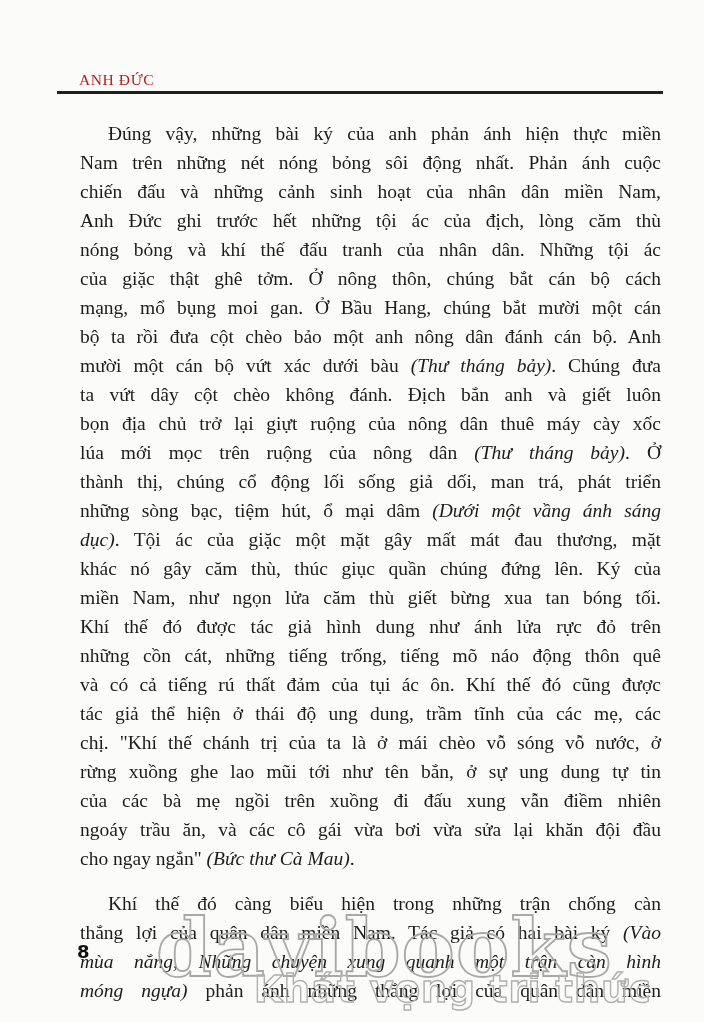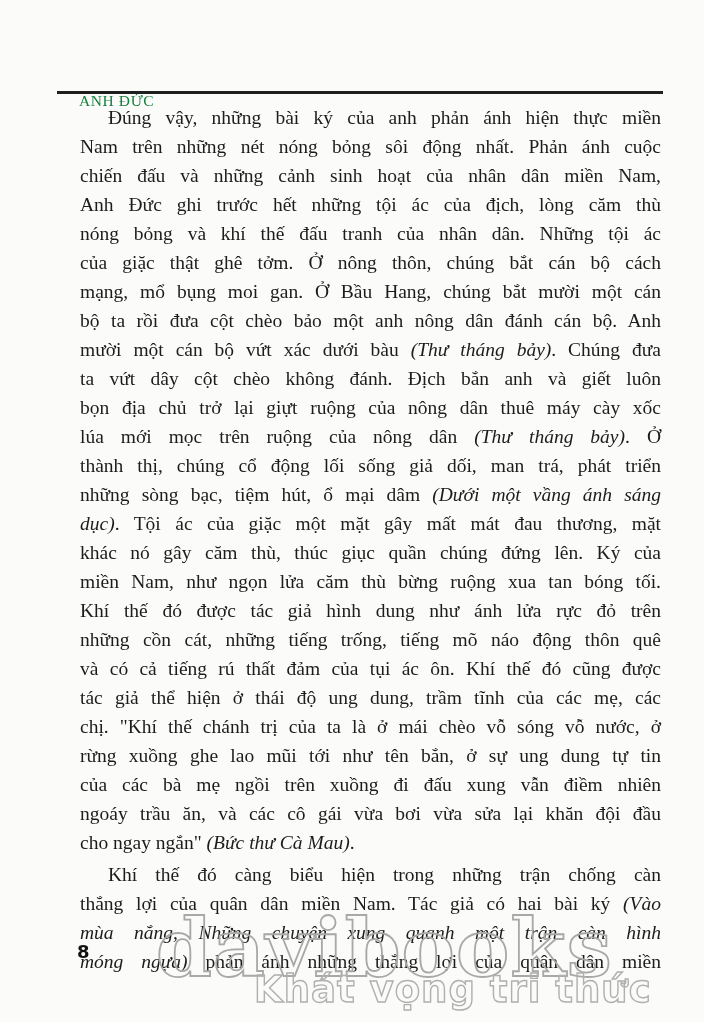--- a/index.html
+++ b/index.html
@@ -14,23 +14,22 @@
     overflow: hidden;
     font-family: "Liberation Serif", serif;
     color: #1c1c1c;
   }
   .running-head {
     position: absolute;
     left: 79px;
     top: 71px;
     font-size: 15.5px;
     letter-spacing: 0.6px;
-    color: #15803d;
+    color: #b91c1c;
     white-space: nowrap;
-    margin-top: 21px;
   }
   .head-rule {
     position: absolute;
     left: 57px;
     top: 91px;
     width: 606px;
     height: 2.6px;
     background: #1f1f1f;
   }
   .body-text {
@@ -47,21 +46,21 @@
     text-align: justify;
     text-align-last: justify;
     white-space: normal;
     height: 29px;
     overflow: visible;
   }
   .line.noj {
     text-align: left;
     text-align-last: left;
   }
-  .line.indent { text-indent: 28px; }
+  .line.indent { text-indent: 28px; margin-top: 16px; }
   .it { font-style: italic; text-align: right; }
   .page-number {
     position: absolute;
     left: 77px;
     top: 941px;
     font-family: "DejaVu Sans", sans-serif;
     font-weight: bold;
     font-size: 18px;
     color: #111;
   }
@@ -115,21 +114,21 @@
         <div class="line"><span>mạng, mổ bụng moi gan. Ở Bầu Hang, chúng bắt mười một cán</span></div>
         <div class="line"><span>bộ ta rồi đưa cột chèo bảo một anh nông dân đánh cán bộ. Anh</span></div>
         <div class="line"><span>mười một cán bộ vứt xác dưới bàu </span><span class="it">(Thư tháng bảy)</span><span>. Chúng đưa</span></div>
         <div class="line"><span>ta vứt dây cột chèo không đánh. Địch bắn anh và giết luôn</span></div>
         <div class="line"><span>bọn địa chủ trở lại giựt ruộng của nông dân thuê máy cày xốc</span></div>
         <div class="line"><span>lúa mới mọc trên ruộng của nông dân </span><span class="it">(Thư tháng bảy)</span><span>. Ở</span></div>
         <div class="line"><span>thành thị, chúng cổ động lối sống giả dối, man trá, phát triển</span></div>
         <div class="line"><span>những sòng bạc, tiệm hút, ổ mại dâm </span><span class="it">(Dưới một vầng ánh sáng</span></div>
         <div class="line"><span class="it">dục)</span><span>. Tội ác của giặc một mặt gây mất mát đau thương, mặt</span></div>
         <div class="line"><span>khác nó gây căm thù, thúc giục quần chúng đứng lên. Ký của</span></div>
-        <div class="line"><span>miền Nam, như ngọn lửa căm thù bừng ruộng xua tan bóng tối.</span></div>
+        <div class="line"><span>miền Nam, như ngọn lửa căm thù giết bừng xua tan bóng tối.</span></div>
         <div class="line"><span>Khí thế đó được tác giả hình dung như ánh lửa rực đỏ trên</span></div>
         <div class="line"><span>những cồn cát, những tiếng trống, tiếng mõ náo động thôn quê</span></div>
         <div class="line"><span>và có cả tiếng rú thất đảm của tụi ác ôn. Khí thế đó cũng được</span></div>
         <div class="line"><span>tác giả thể hiện ở thái độ ung dung, trầm tĩnh của các mẹ, các</span></div>
         <div class="line"><span>chị. "Khí thế chánh trị của ta là ở mái chèo vỗ sóng vỗ nước, ở</span></div>
         <div class="line"><span>rừng xuồng ghe lao mũi tới như tên bắn, ở sự ung dung tự tin</span></div>
         <div class="line"><span>của các bà mẹ ngồi trên xuồng đi đấu xung vẫn điềm nhiên</span></div>
         <div class="line"><span>ngoáy trầu ăn, và các cô gái vừa bơi vừa sửa lại khăn đội đầu</span></div>
         <div class="line noj"><span>cho ngay ngắn" </span><span class="it">(Bức thư Cà Mau)</span><span>.</span></div>
       </div>

